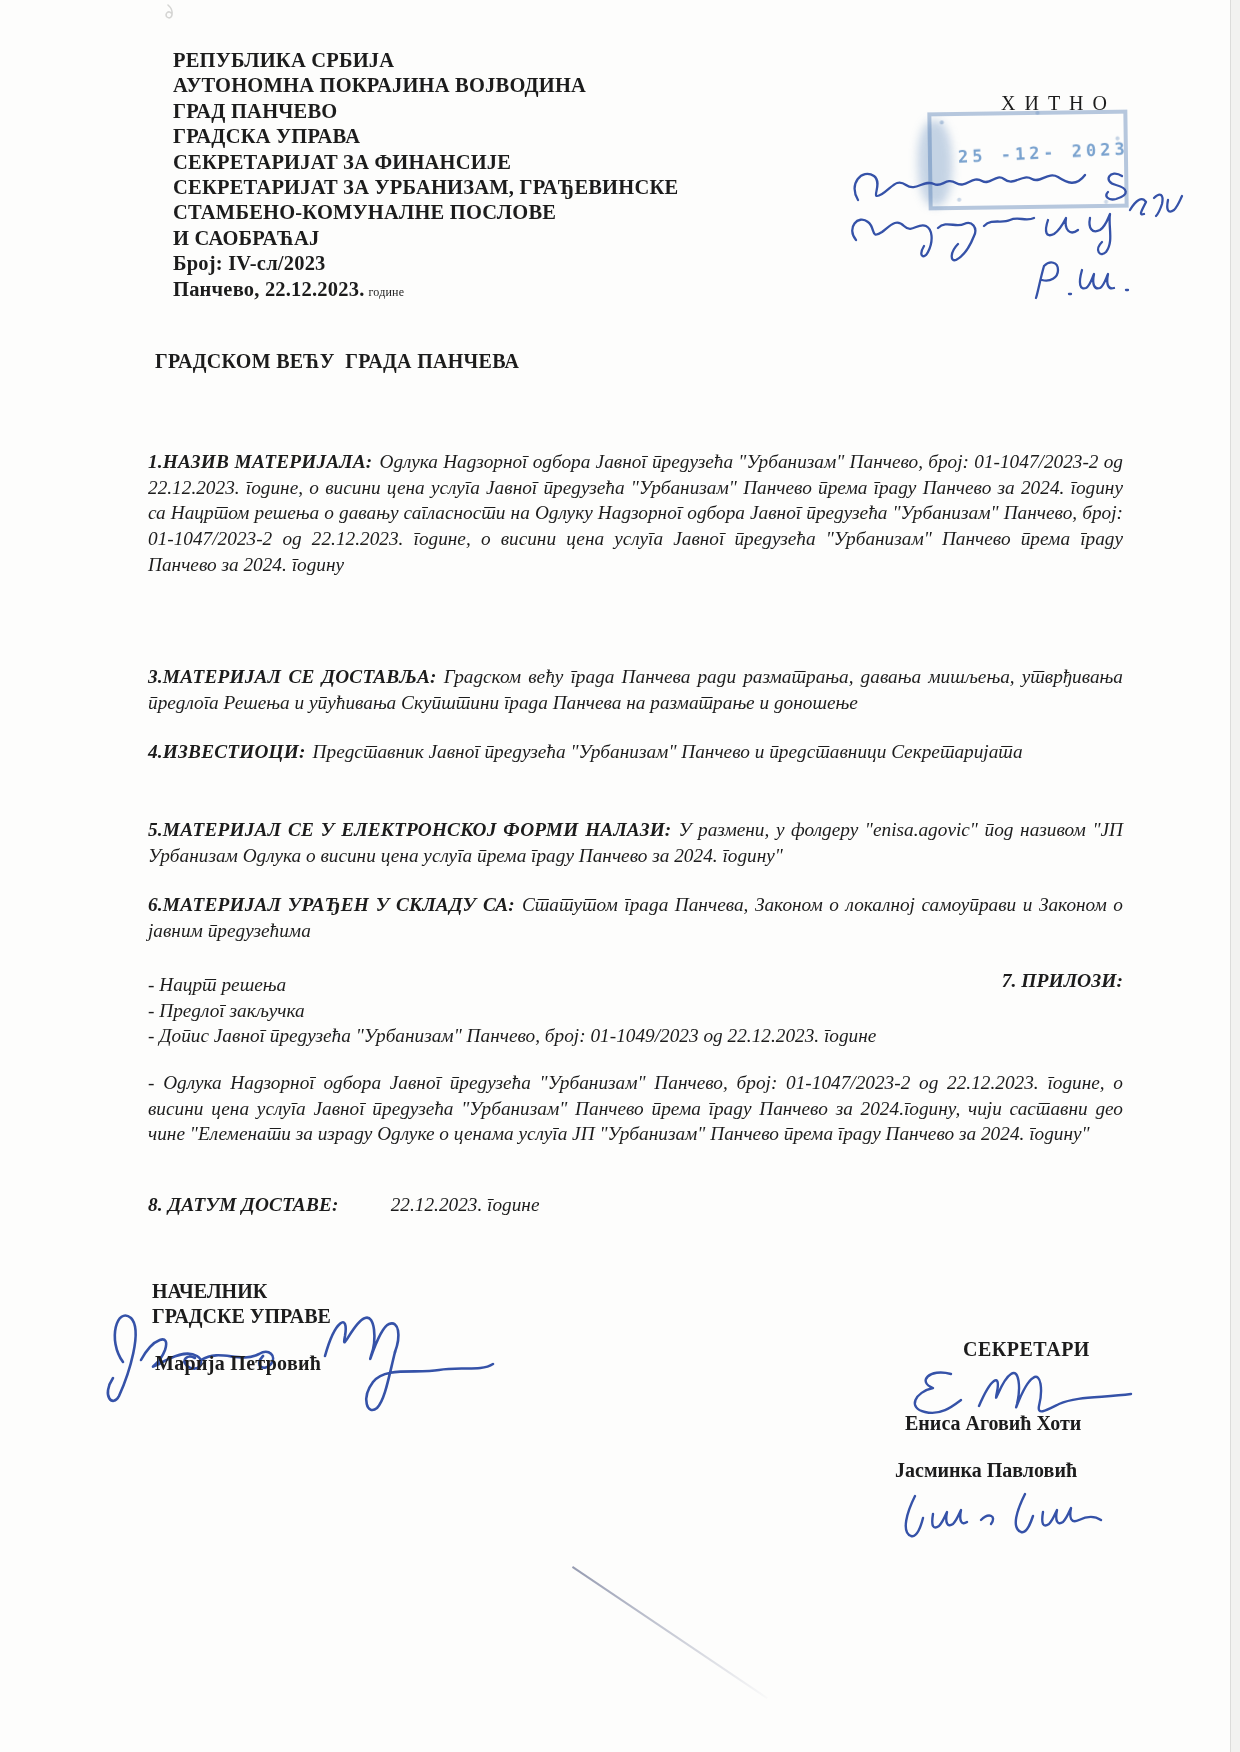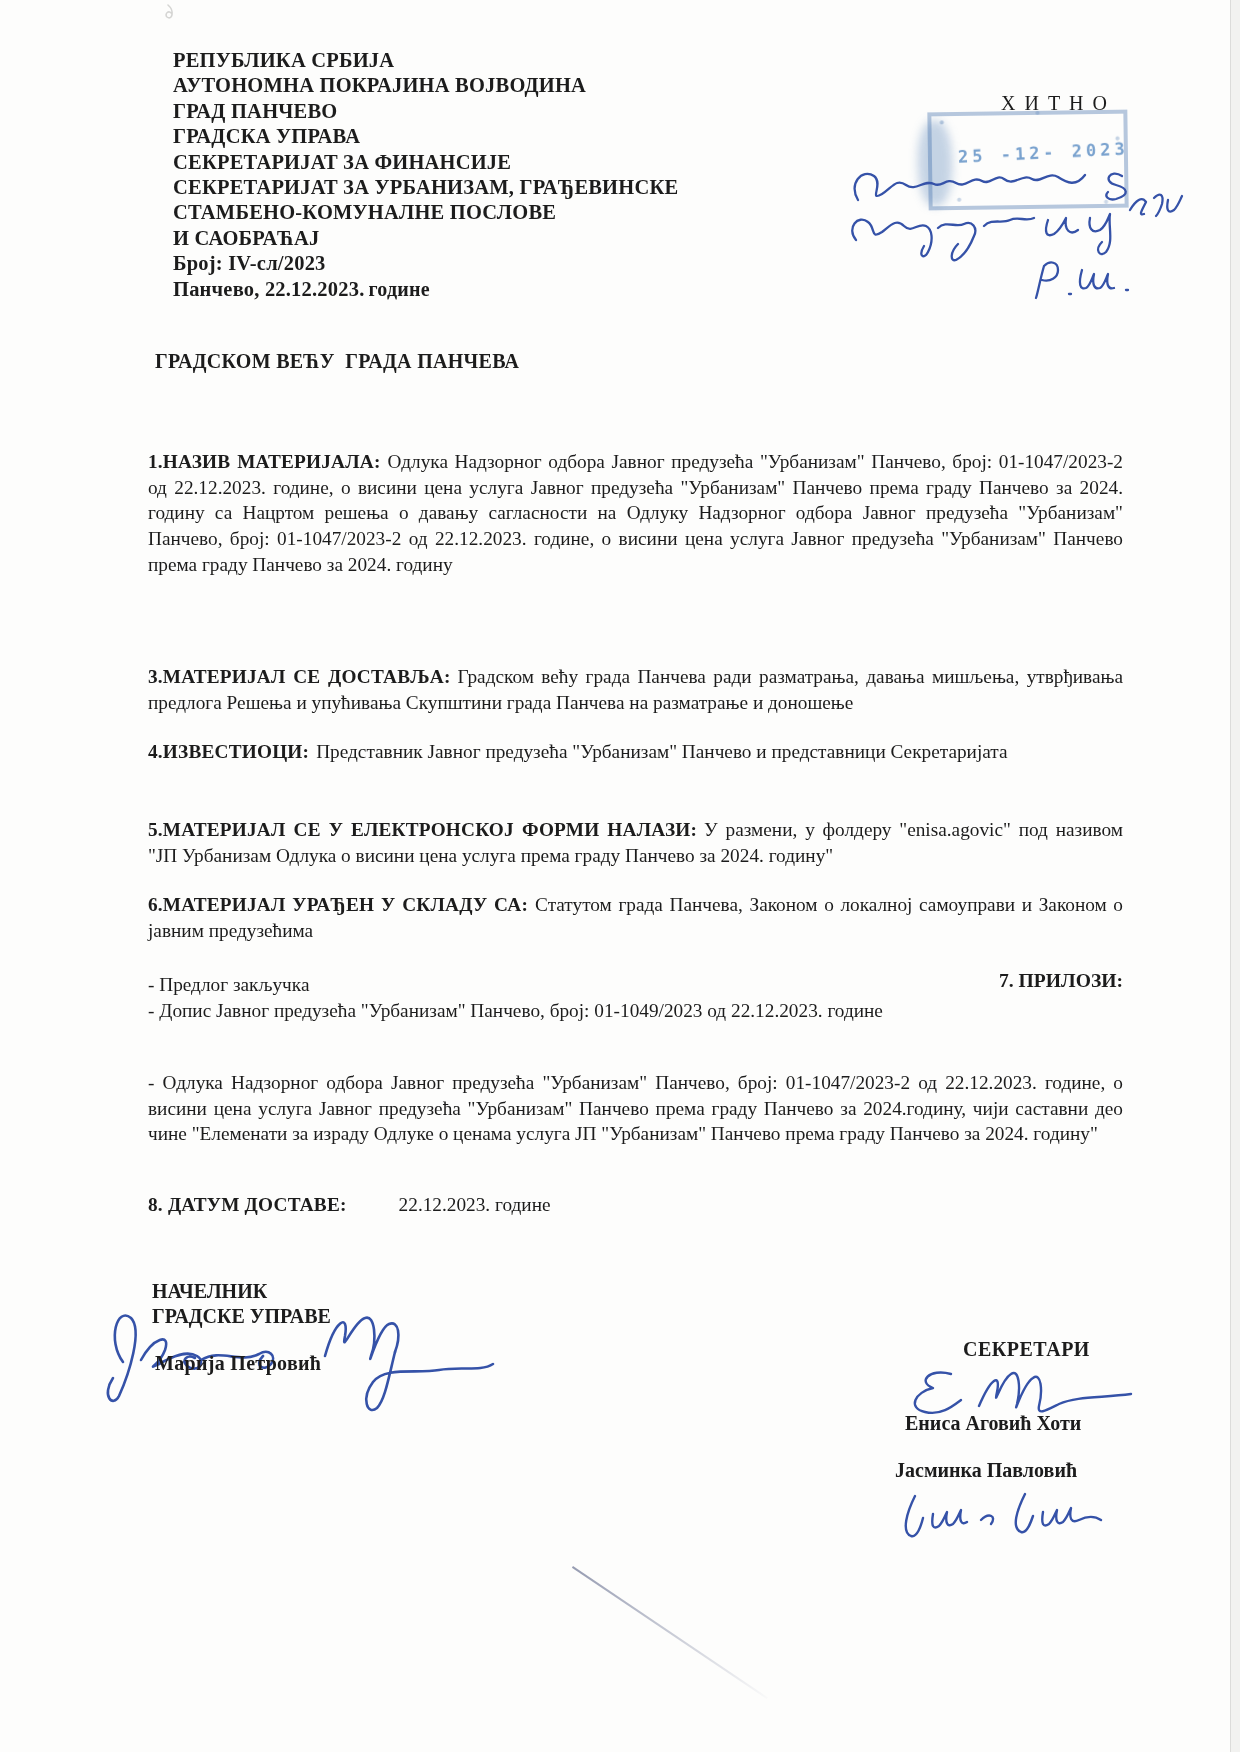--- a/index.html
+++ b/index.html
@@ -12,21 +12,21 @@
     overflow:hidden;
   }
   
   .scan-edge{
     position:absolute;right:0;top:0;width:9px;height:100%;
     background:#f2f2f0;border-left:1px solid #dcdcda;
   }
   .corner-mark{position:absolute;left:160px;top:2px;opacity:.55;}
   .header-block{position:absolute;left:155px;top:48px;line-height:25.4px;font-size:20.5px;font-weight:bold;letter-spacing:.2px;}
   .header-block div{white-space:pre;margin-left:18px;}
-  .place-date .god{font-weight:bold;font-size:20px;margin-left:4px;}
+  .place-date .god{font-weight:normal;font-size:12px;margin-left:4px;}
   .urgent{
     position:absolute;left:1001px;top:92px;
     font-size:20px;font-weight:normal;letter-spacing:2px;white-space:pre;
   }
   .stamp{
     position:absolute;left:928px;top:111px;width:200px;height:98px;
     border:4px solid rgba(74,118,176,0.40);
     transform:rotate(-0.8deg);
     filter:blur(0.6px);
     box-sizing:border-box;
@@ -50,21 +50,21 @@
     font-size:17px;font-weight:bold;letter-spacing:4px;
     color:rgba(96,145,198,0.85);transform:rotate(-2deg);white-space:pre;
   }
   .hand-note{position:absolute;left:838px;top:148px;}
   .recipient{
     position:absolute;left:155px;top:350px;
     font-size:20px;font-weight:bold;white-space:pre;letter-spacing:.3px;
   }
   .body-sec{
     position:absolute;left:148px;width:975px;
-    font-size:19.3px;line-height:25.6px;text-align:justify;
+    font-size:19.3px;line-height:25.6px;text-align:justify;font-style:italic;
   }
   .body-sec b{letter-spacing:.2px;}
   .body-sec .sec-label{margin-right:7px;}
   .sec1{top:430px;} .sec2{top:570px;} .sec3{top:645px;}
   .sec4{top:720px;} .sec5{top:798px;} .sec6{top:873px;}
   .sec7-head{top:948px;text-align:right;font-weight:bold;font-size:19.6px;}
   .sec7-items{top:972px;text-align:left;}
   .sec7-big{top:1051px;}
   .sec8{top:1173px;text-align:left;}
   .sec8 .sec-label{margin-right:52px;}
@@ -162,20 +162,21 @@
   <p class="body-sec sec3"><b class="sec-label">3.МАТЕРИЈАЛ СЕ ДОСТАВЉА:</b><span>Градском већу града Панчева ради разматрања, давања мишљења, утврђивања предлога Решења и упућивања Скупштини града Панчева на разматрање и доношење</span></p>
 
   <p class="body-sec sec4"><b class="sec-label">4.ИЗВЕСТИОЦИ:</b><span>Представник Јавног предузећа "Урбанизам" Панчево и представници Секретаријата</span></p>
 
   <p class="body-sec sec5"><b class="sec-label">5.МАТЕРИЈАЛ СЕ У ЕЛЕКТРОНСКОЈ ФОРМИ НАЛАЗИ:</b><span>У размени, у фолдеру "enisa.agovic" под називом "ЈП  Урбанизам Одлука о висини цена услуга према граду Панчево за 2024. годину"</span></p>
 
   <p class="body-sec sec6"><b class="sec-label">6.МАТЕРИЈАЛ УРАЂЕН У СКЛАДУ СА:</b><span>Статутом града Панчева, Законом о локалној самоуправи и Законом о јавним предузећима</span></p>
 
   <p class="body-sec sec7-head">7. ПРИЛОЗИ:</p>
   <div class="body-sec sec7-items">
+    <div>- Нацрт решења</div>
     <div>- Предлог закључка</div>
     <div>- Допис Јавног предузећа "Урбанизам" Панчево, број: 01-1049/2023 од 22.12.2023. године</div>
   </div>
   <p class="body-sec sec7-big">- Одлука Надзорног одбора Јавног предузећа "Урбанизам" Панчево, број: 01-1047/2023-2 од 22.12.2023. године, о висини цена услуга Јавног предузећа "Урбанизам" Панчево према граду Панчево за  2024.годину, чији саставни део чине "Елеменати за израду Одлуке о ценама услуга ЈП "Урбанизам" Панчево према граду Панчево за 2024. годину"</p>
 
   <p class="body-sec sec8"><b class="sec-label">8. ДАТУМ ДОСТАВЕ:</b><span>22.12.2023. године</span></p>
 
   <div class="sign-left-title">
     <div>НАЧЕЛНИК</div>
     <div>ГРАДСКЕ УПРАВЕ</div>

